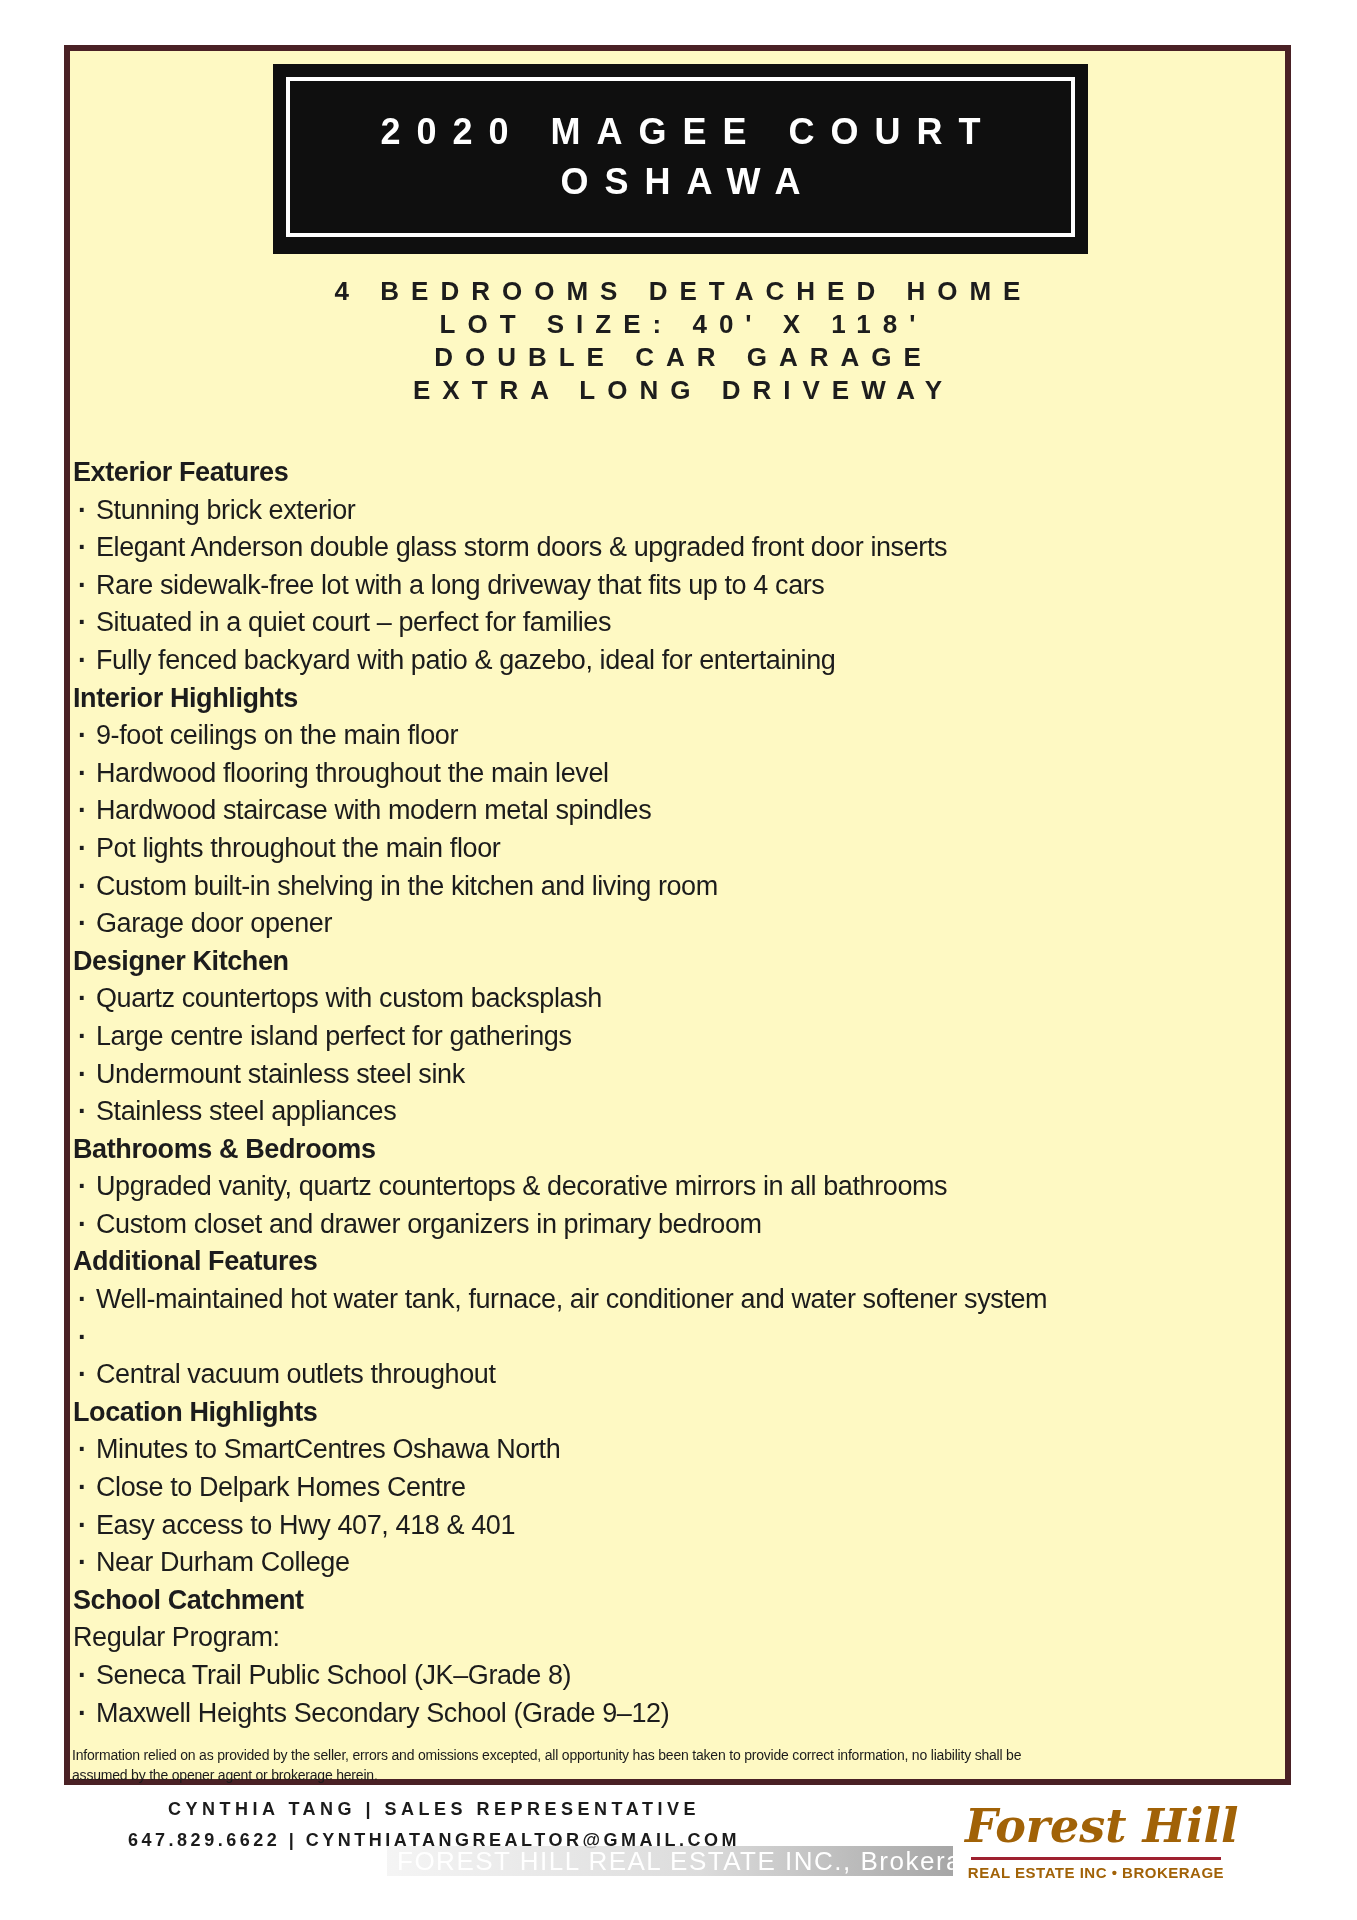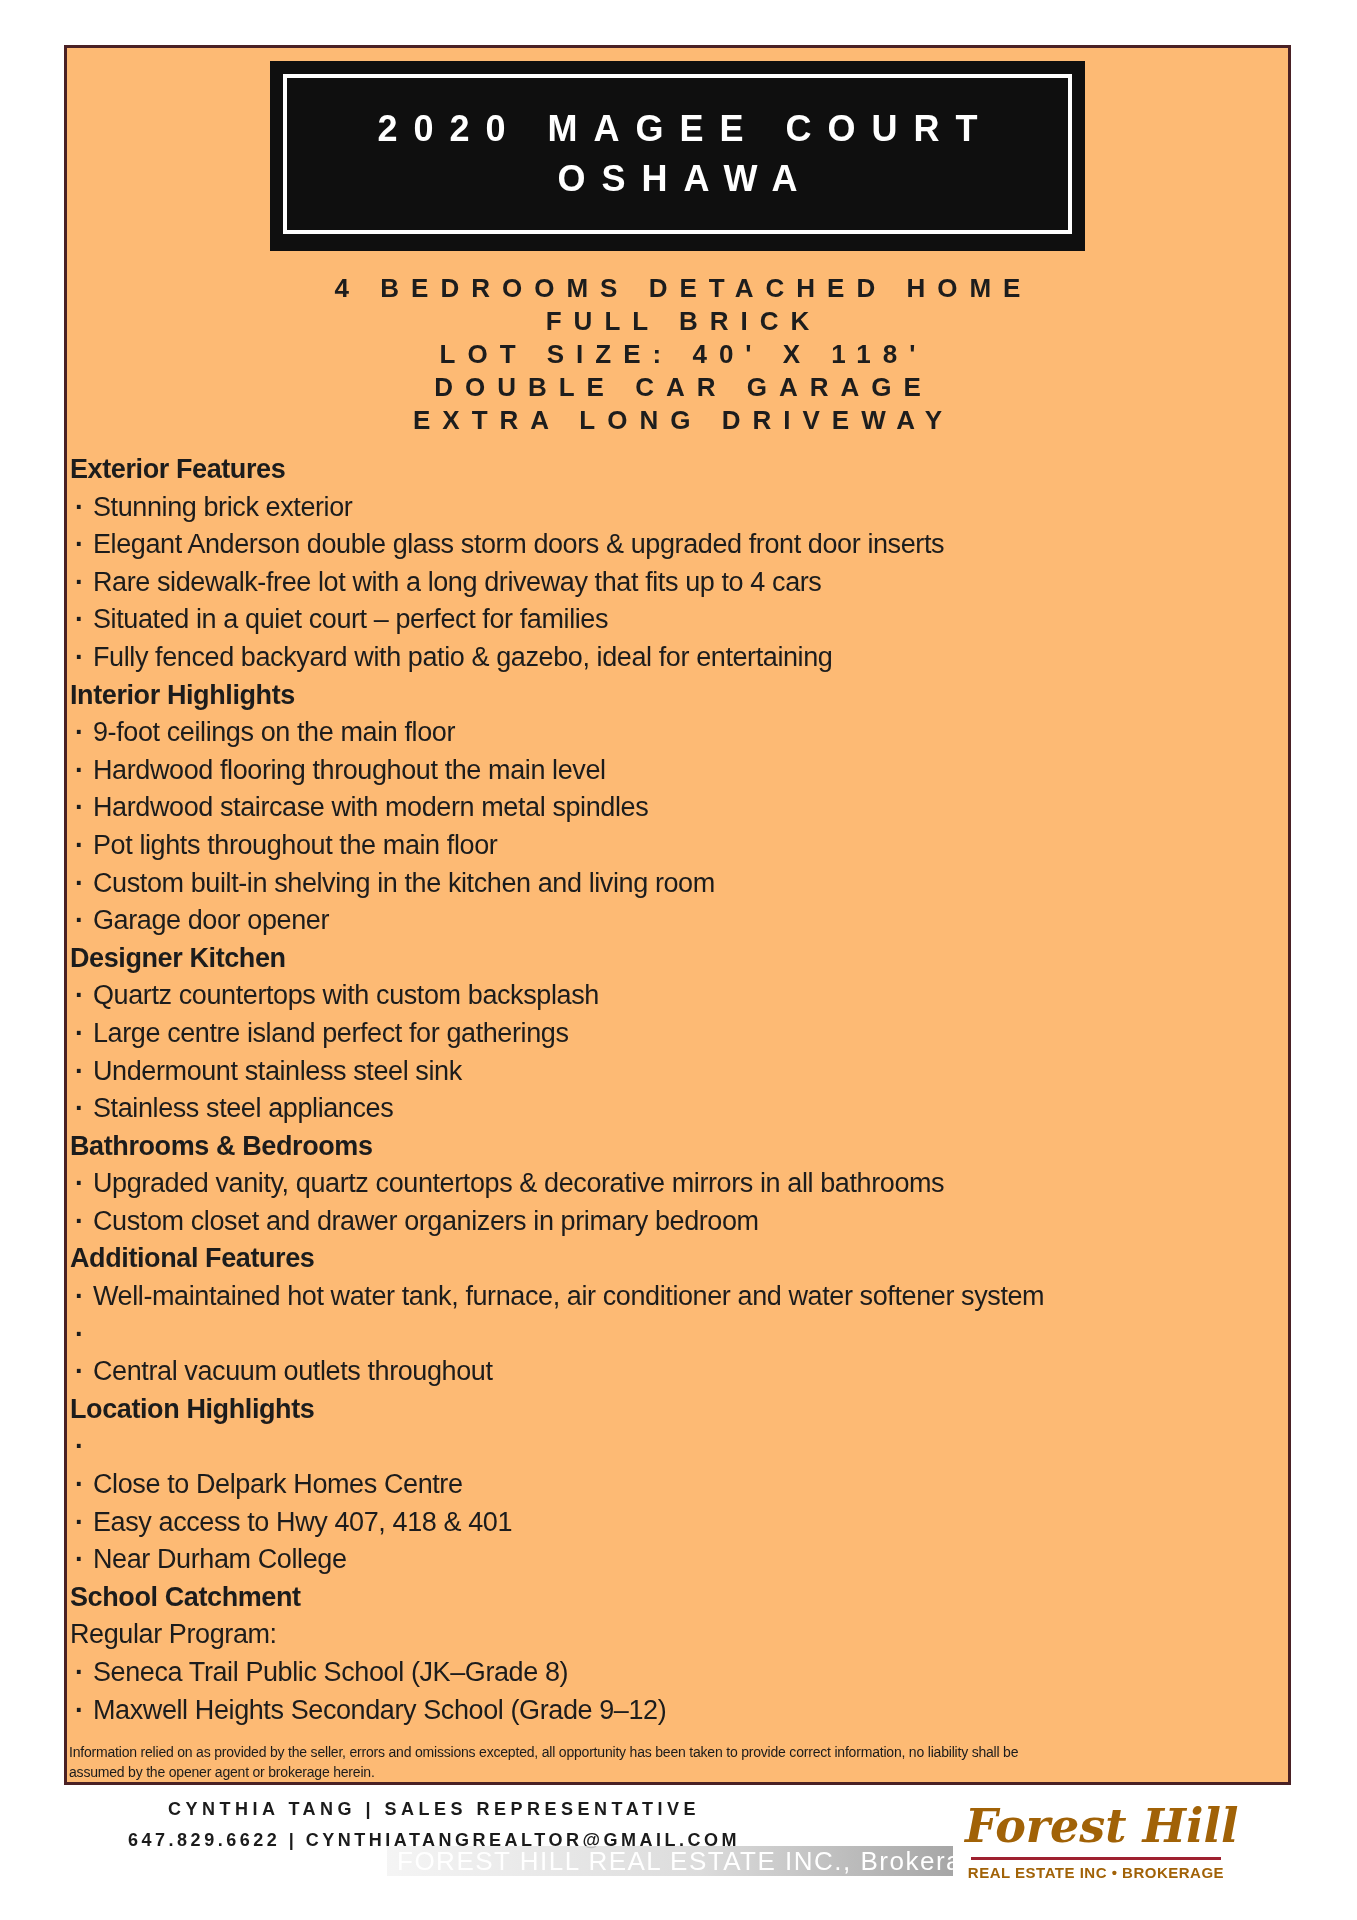--- a/index.html
+++ b/index.html
@@ -2,21 +2,21 @@
 <html><head>
 <meta charset="utf-8">
 <style>
   html,body{margin:0;padding:0;}
   body{
     width:1357px;height:1920px;position:relative;background:#ffffff;
     font-family:"Liberation Sans", sans-serif;color:#1c1c1c;overflow:hidden;
   }
   .frame{
     position:absolute;left:64px;top:45px;width:1227px;height:1740px;
-    border:3px solid #3b82f6;box-sizing:border-box;background:#fdba74;
+    border:6px solid #3b82f6;box-sizing:border-box;background:#fef9c3;
   }
   .title-box{
     position:absolute;left:203px;top:13px;width:815px;height:190px;background:#0f0f0f;
   }
   .title-inner{
     position:absolute;left:13px;right:13px;top:13px;bottom:17px;border:4px solid #ffffff;
     display:flex;flex-direction:column;align-items:center;justify-content:center;
   }
   .title-line{
     color:#ffffff;font-weight:700;font-size:36px;line-height:50px;letter-spacing:16px;
@@ -70,21 +70,20 @@
 
   <div class="title-box" style="background: rgb(15, 15, 15);">
     <div class="title-inner">
       <div class="title-line">2020 MAGEE COURT</div>
       <div class="title-line">OSHAWA</div>
     </div>
   </div>
 
   <div class="subtitle-block">
       <div>4 BEDROOMS DETACHED HOME</div>
-      <div>FULL BRICK</div>
       <div>LOT SIZE: 40' X 118'</div>
       <div>DOUBLE CAR GARAGE</div>
       <div>EXTRA LONG DRIVEWAY</div>
     </div>
 
   <div class="sections">
       <div class="sec-heading">Exterior Features</div>
       <div class="item">
         <span class="dot">·</span>
         <span class="item-text">Stunning brick exterior</span>
@@ -164,20 +163,21 @@
       <div class="item">
         <span class="dot">·</span>
       </div>
       <div class="item">
         <span class="dot">·</span>
         <span class="item-text">Central vacuum outlets throughout</span>
       </div>
       <div class="sec-heading">Location Highlights</div>
       <div class="item">
         <span class="dot">·</span>
+        <span class="item-text">Minutes to SmartCentres Oshawa North</span>
       </div>
       <div class="item">
         <span class="dot">·</span>
         <span class="item-text">Close to Delpark Homes Centre</span>
       </div>
       <div class="item">
         <span class="dot">·</span>
         <span class="item-text">Easy access to Hwy 407, 418 &amp; 401</span>
       </div>
       <div class="item">

